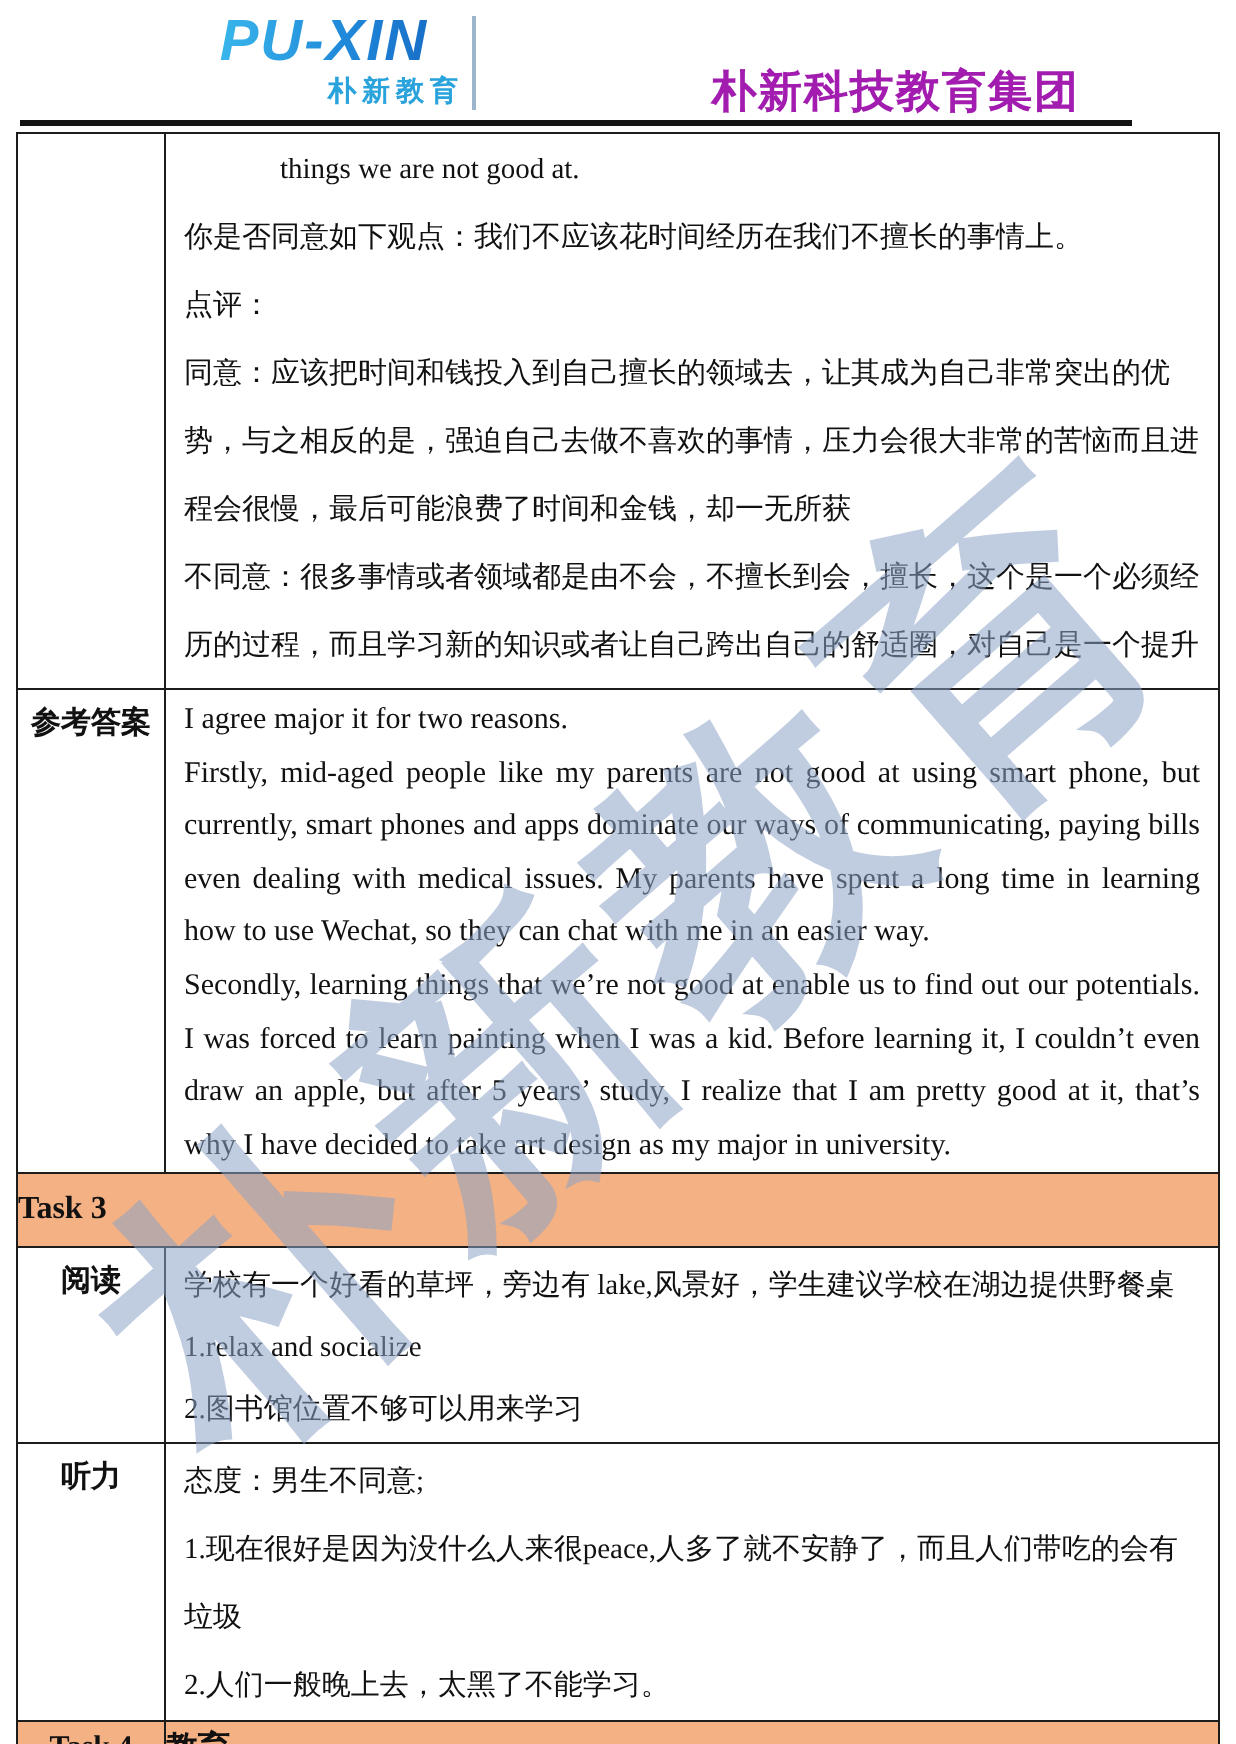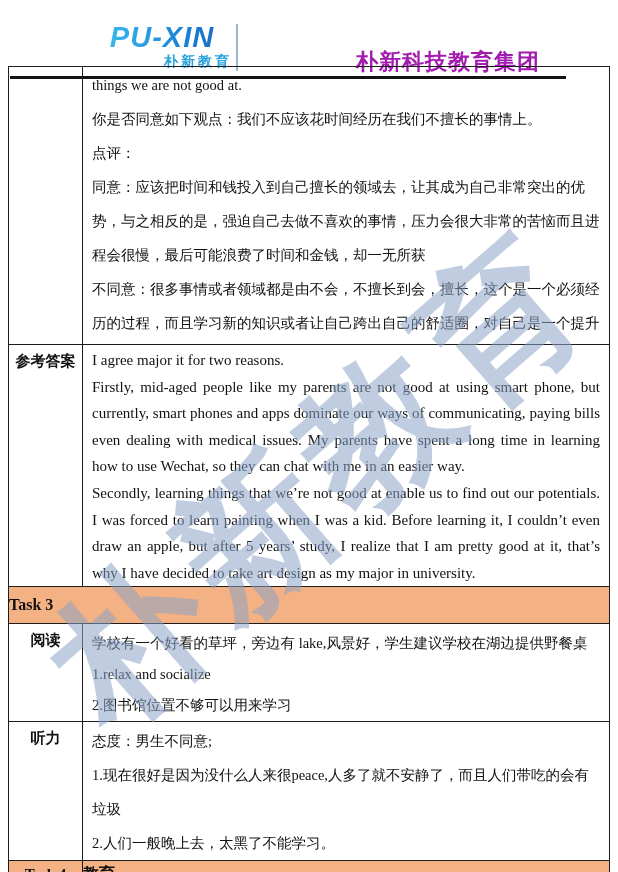--- a/index.html
+++ b/index.html
@@ -4,21 +4,21 @@
 <style>
   * { margin:0; padding:0; box-sizing:border-box; }
   html,body { background:#e8e8e8; }
   .page {
     position:relative; width:618px; height:872px; margin:0 auto;
     background:#ffffff; overflow:hidden;
     font-family:"Liberation Serif", serif; color:#111;
   }
 
   
-  .header { position:absolute; top:16px; left:0; width:592px; height:66px; }
+  .header { position:absolute; top:0; left:0; width:592px; height:66px; }
   .logo { position:absolute; left:92px; top:6px; width:140px; }
   .logo-main {
     font-family:"Liberation Sans", sans-serif;
     font-weight:800; font-style:italic; font-size:29px; letter-spacing:1px;
     background:linear-gradient(90deg,#3fc3f0 0%,#1f86d8 60%,#1565c0 100%);
     -webkit-background-clip:text; background-clip:text;
     color:transparent; -webkit-text-fill-color:transparent;
     line-height:30px; text-align:center;
   }
   .logo-sub {
@@ -58,21 +58,21 @@
   td.content-cell { padding:0 9px; font-size:14.5px; }
 
   .row-topic  { height:278px; }
   .row-answer { height:240px;padding-left:36px; }
   .row-task3  { height:37px; }
   .row-read   { height:82px; }
   .row-listen { height:104px; }
   .row-task4  { height:28px; }
 
   .row-topic  .content-cell p { line-height:34px; }
-  .row-topic  .content-cell p:first-child { margin-top:1px; }
+  .row-topic  .content-cell p:first-child { margin-top:1px;margin-left:48px; }
   .row-answer .content-cell { font-size:15px; }
   .row-answer .content-cell p { line-height:26.6px; text-align:justify; }
   .row-answer .content-cell p:first-child { margin-top:2px; text-align:left; }
   .row-read   .content-cell p { line-height:31px; }
   .row-read   .content-cell p:first-child { margin-top:4px; }
   .row-listen .content-cell p { line-height:34px; }
   .row-listen .content-cell p:first-child { margin-top:2px; }
 
   td.task-band {
     background:#f4b183; text-align:left; vertical-align:middle;

